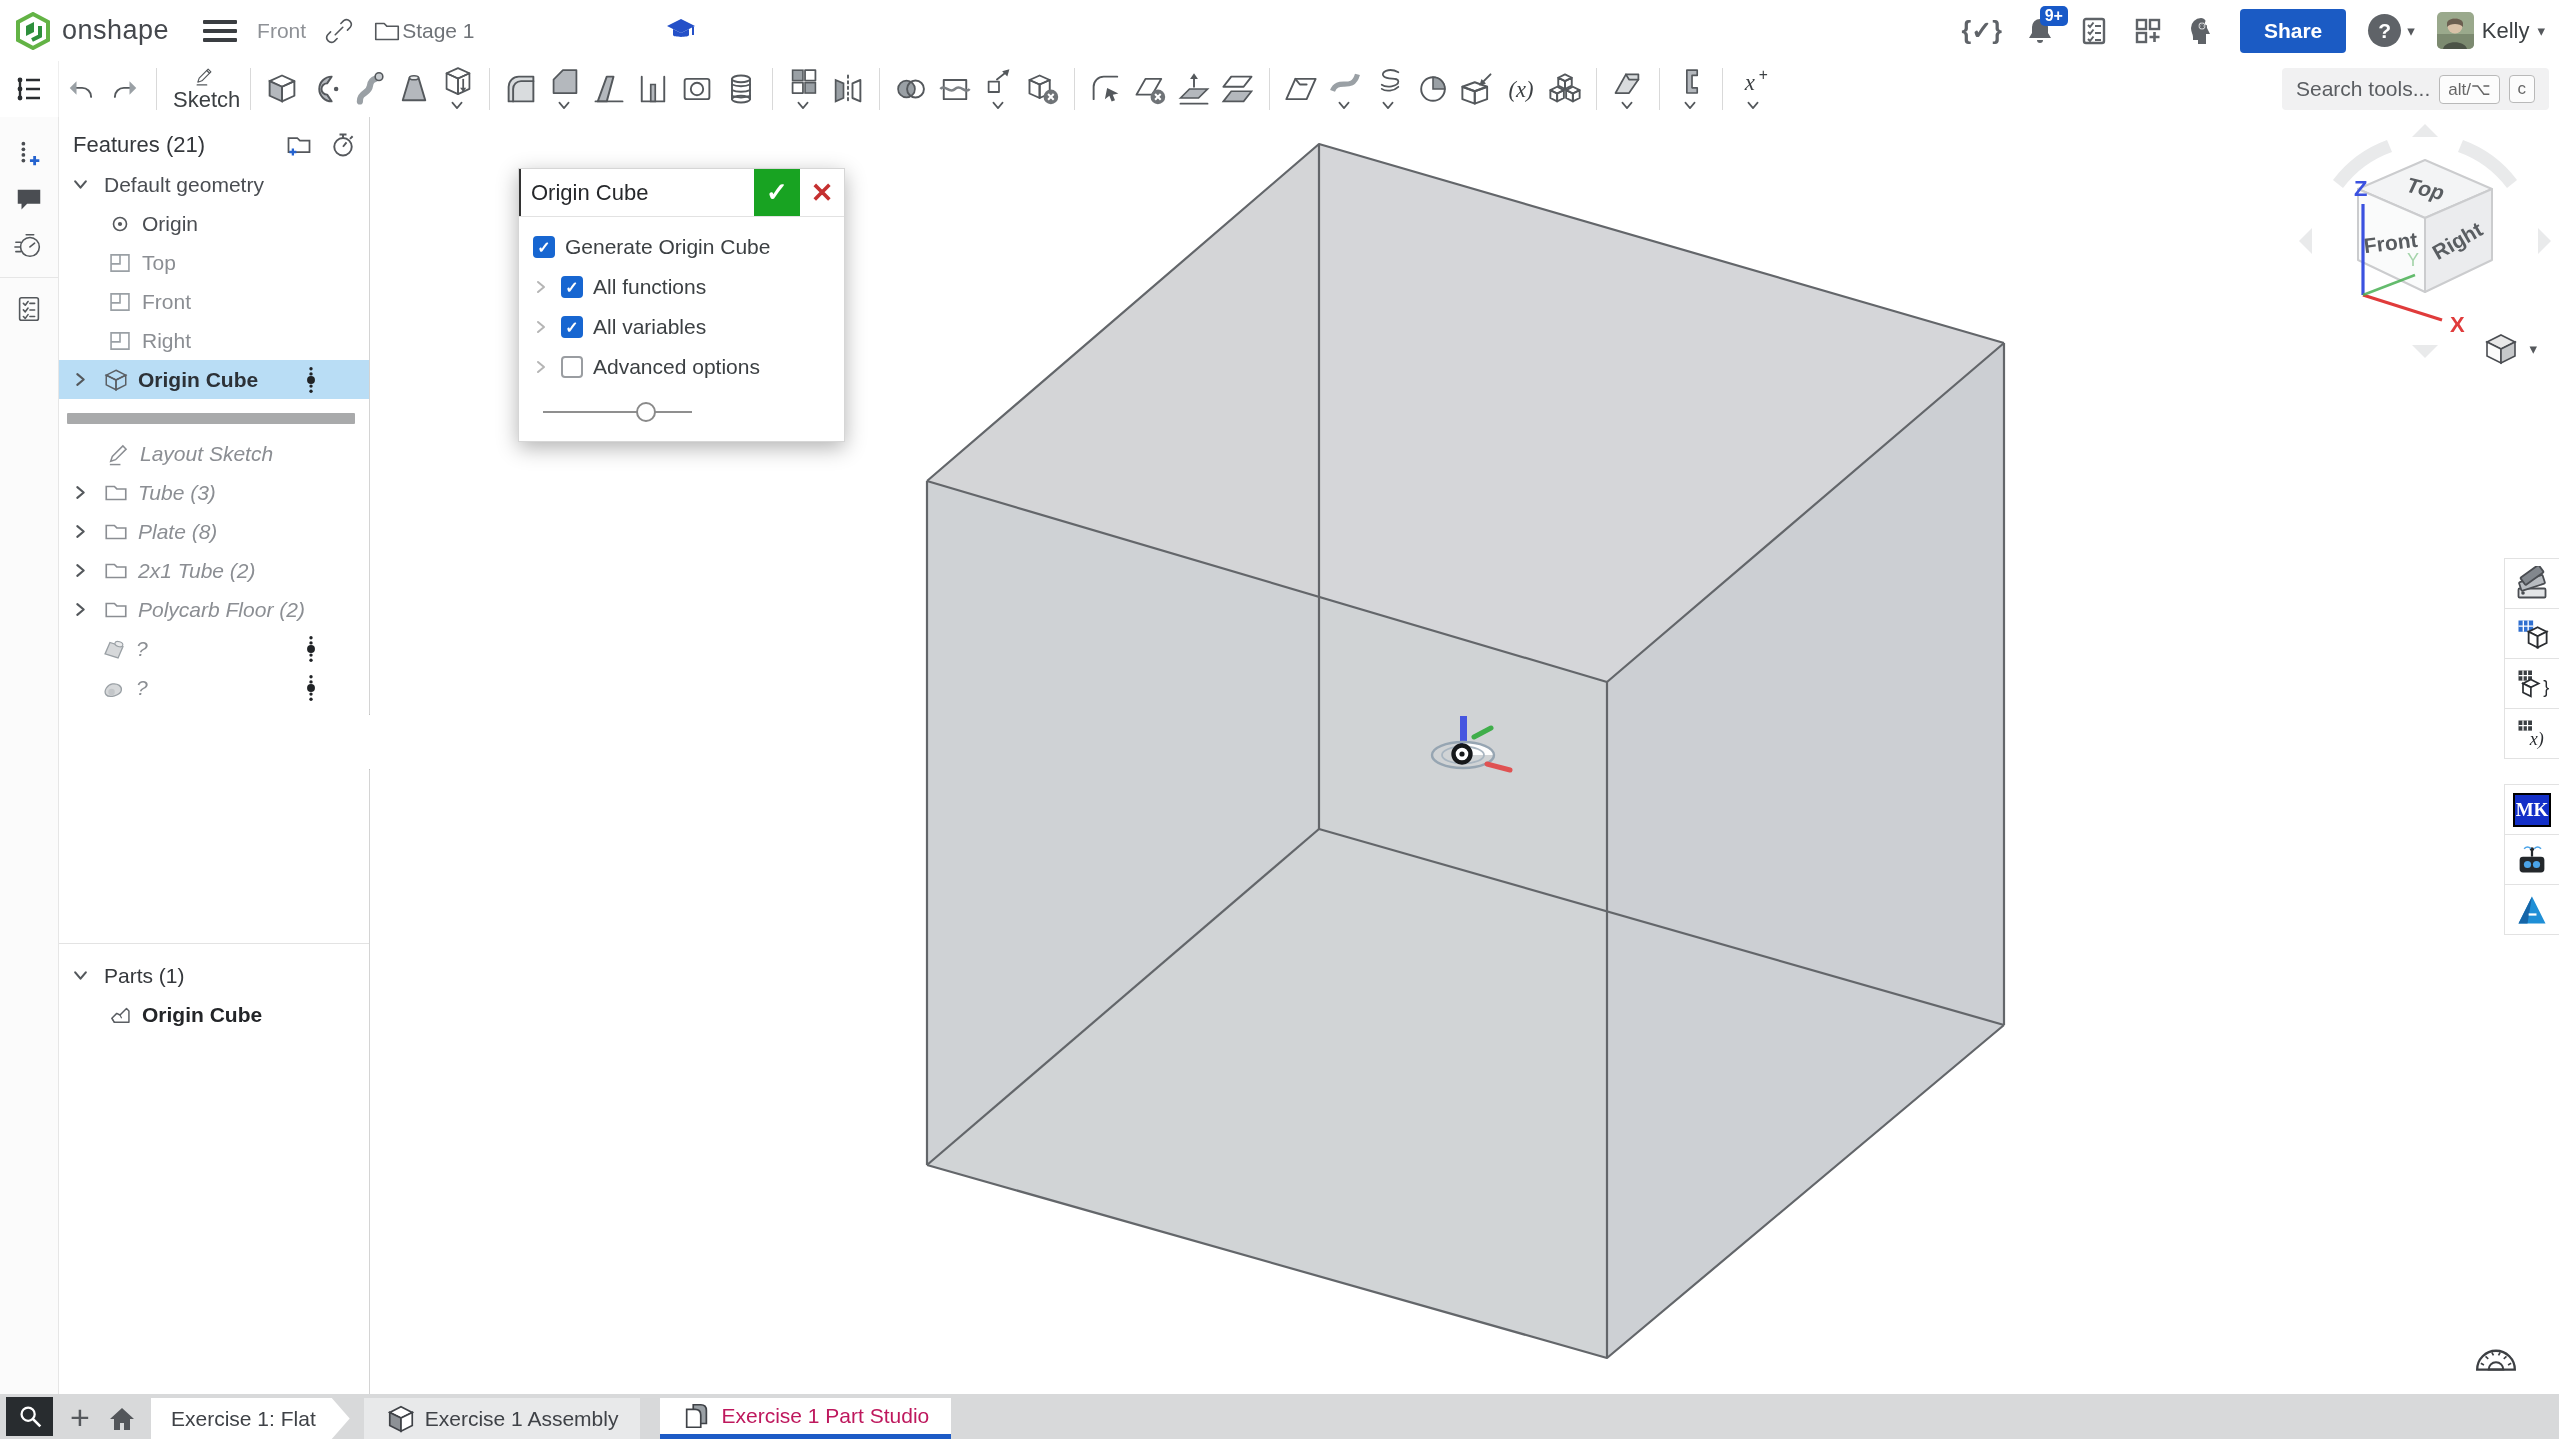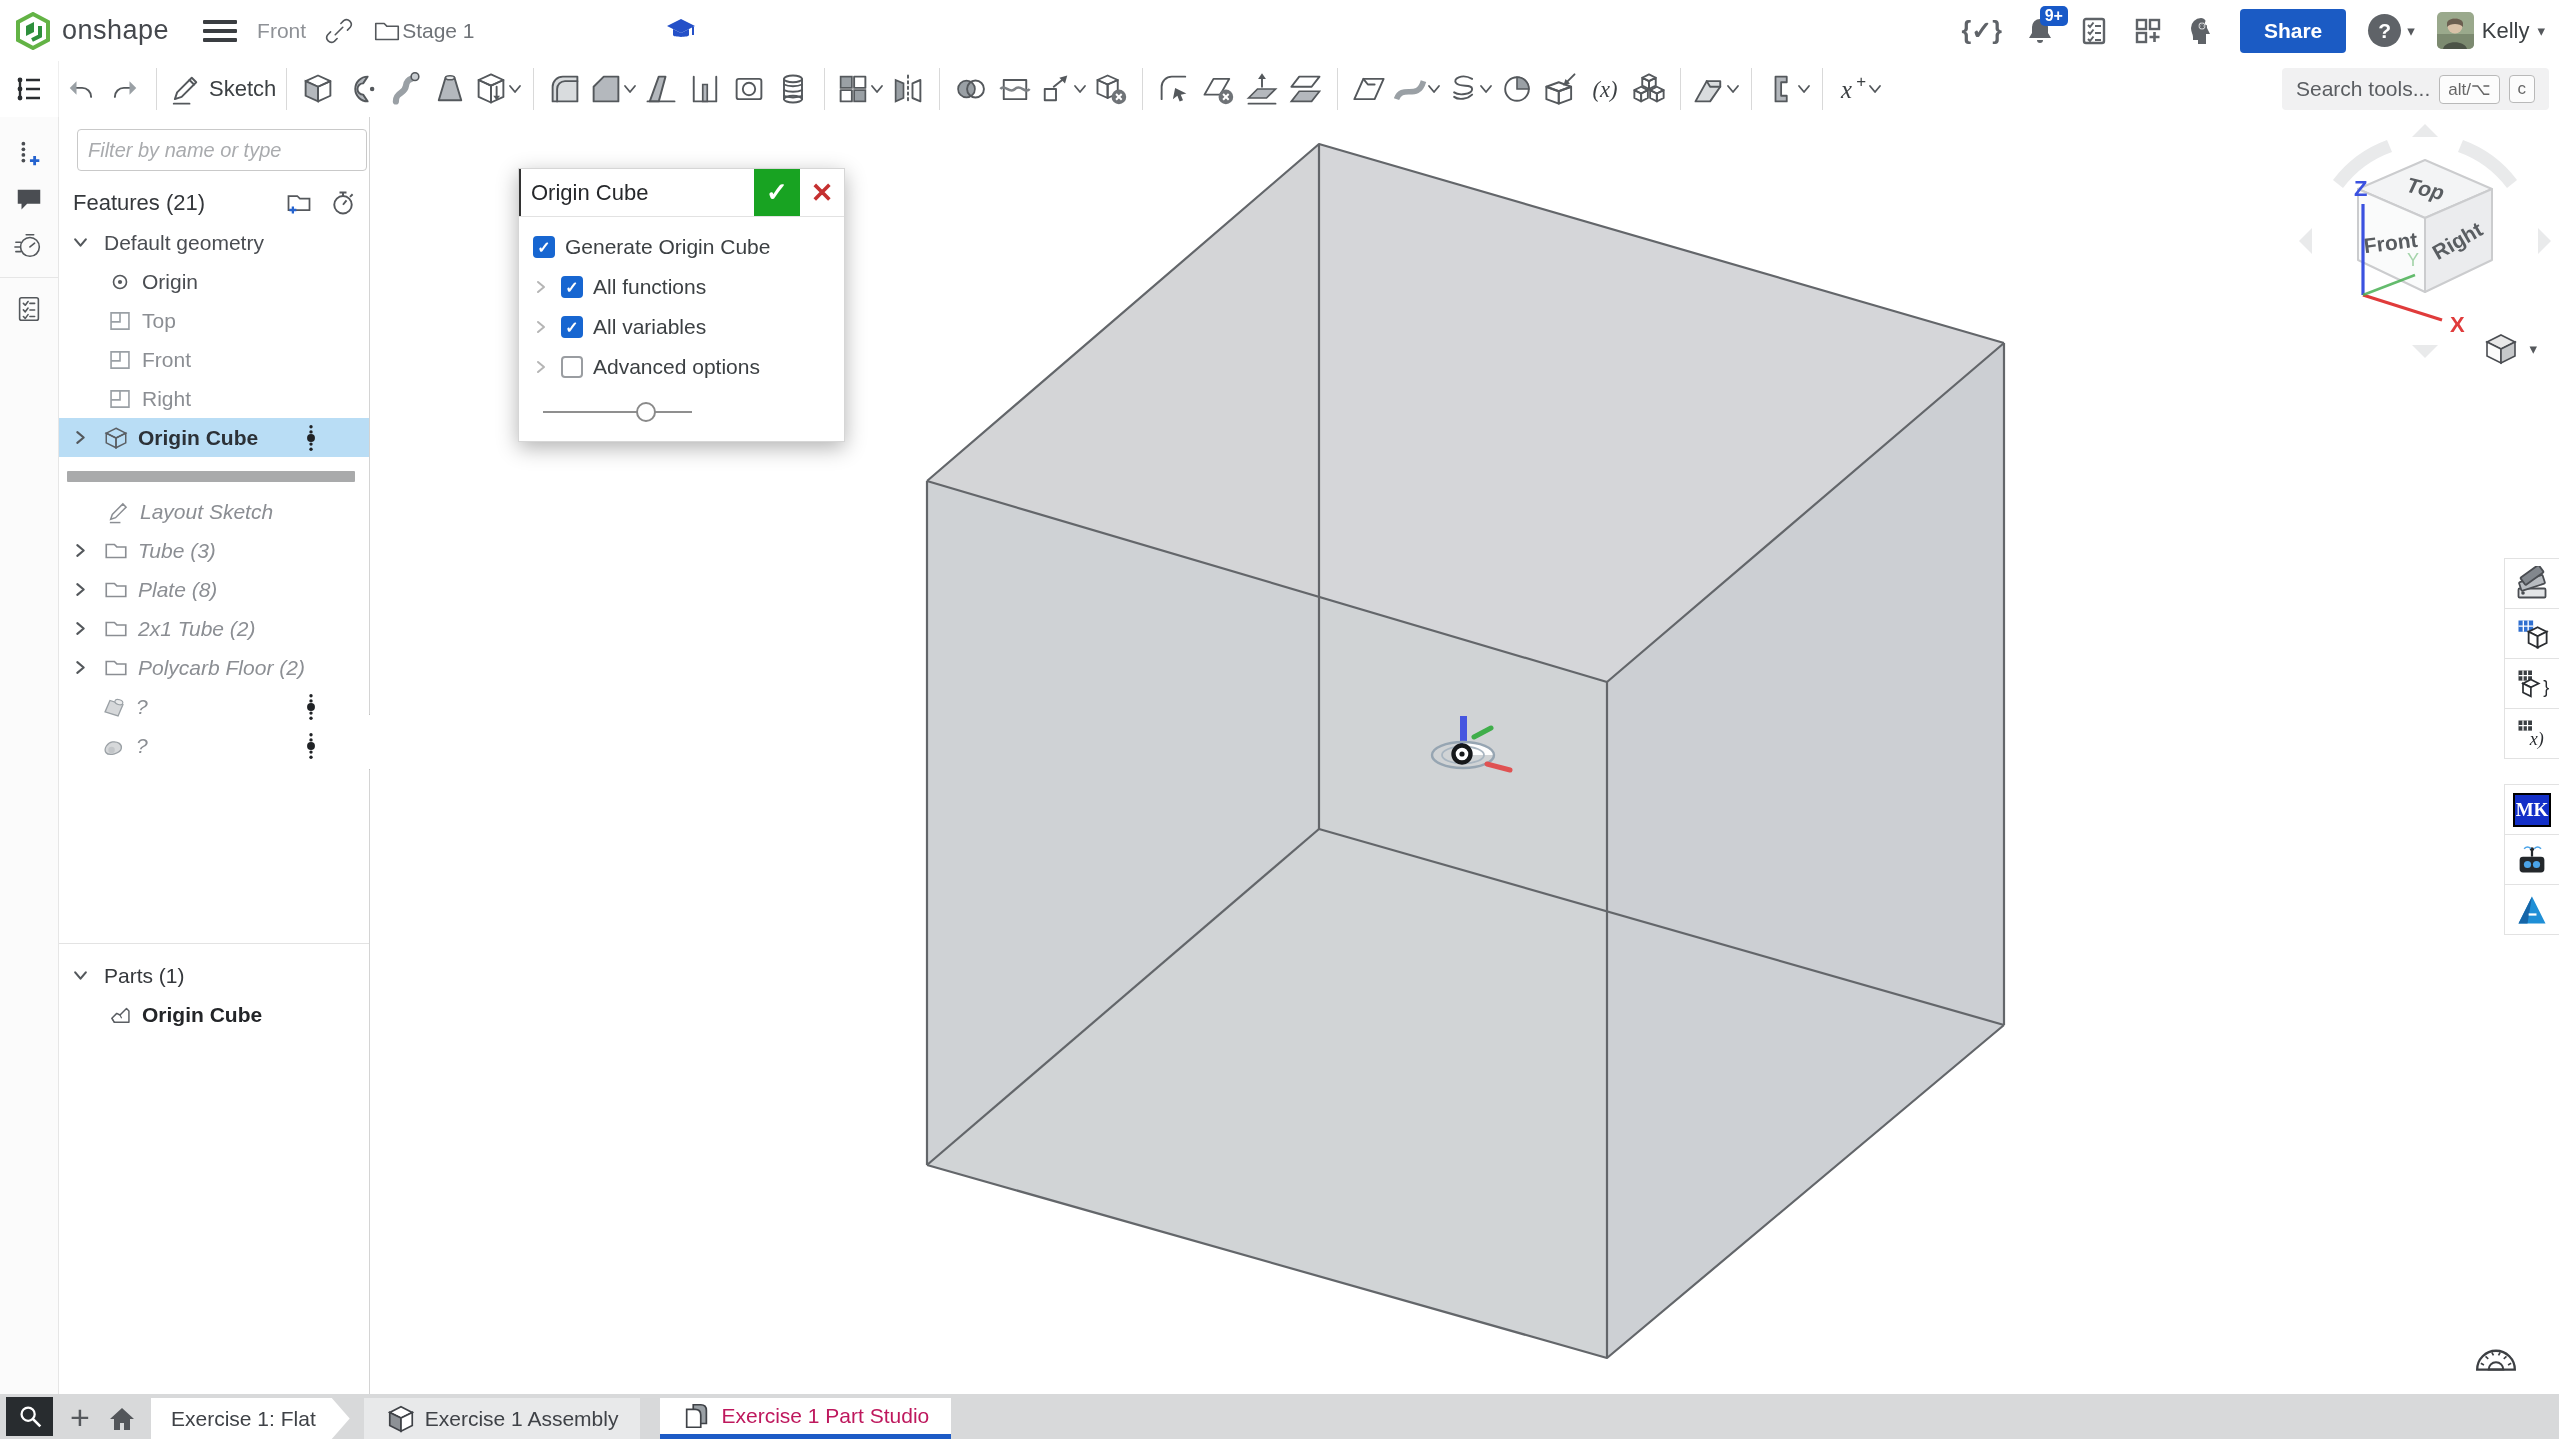--- a/index.html
+++ b/index.html
@@ -33,21 +33,21 @@
   .avatar{width:37px;height:37px;border-radius:5px;overflow:hidden;}
   .user-name{font-size:22px;color:#3c4043;}
 
   
   .toolbar{position:absolute;left:0;top:61px;width:2559px;height:56px;background:#fff;
            border-bottom:1px solid #d6d6d6;display:flex;align-items:center;}
   .tree-toggle{width:58px;height:56px;display:flex;align-items:center;justify-content:center;
                border-right:1px solid #eee;}
   .tb-tools{display:flex;align-items:center;height:56px;}
   .tb-btn{height:48px;min-width:42px;display:flex;align-items:center;justify-content:center;
-          border-radius:3px;margin:0 1px;cursor:pointer;}
+          border-radius:3px;margin:0 1px;cursor:pointer;flex-direction:column;}
   .tb-btn svg.tbi{width:36px;height:36px;}
   .tb-caret{width:16px;height:16px;margin-left:-2px;}
   .tb-div{width:1px;height:42px;background:#d9d9d9;margin:0 9px;}
   .tb-label{font-size:22px;color:#3c4043;margin-left:6px;}
   .tb-search{margin-left:auto;margin-right:10px;background:#f1f1f2;border-radius:4px;height:42px;
              display:flex;align-items:center;padding:0 14px;font-size:21px;color:#5a5d61;cursor:pointer;}
   .tb-search kbd{font-family:"Liberation Sans",sans-serif;border:1px solid #b9b9b9;background:#fcfcfc;
                  border-radius:4px;padding:3px 8px;font-size:17px;color:#666;margin-left:9px;}
 
   
@@ -788,26 +788,20 @@
       </div>
     <div class="strip-sep"></div>
     <div class="strip-btn">
         <svg width="30" height="30" viewBox="0 0 32 32">
           <use href="#s-tables"></use>
         </svg>
       </div>
   </div>
 
   <div class="features-panel">
-    <div class="filter-row">
-      <svg width="28" height="28" viewBox="0 0 32 32">
-          <use href="#t-funnel"></use>
-        </svg>
-      <input class="filter-input" placeholder="Filter by name or type" style="">
-    </div>
     <div class="feat-header">
       <span class="fh-label">Features (21)</span>
       <span class="fh-icons">
         <svg width="28" height="28" viewBox="0 0 32 32">
             <use href="#t-folderplus"></use>
           </svg>
         <svg width="28" height="28" viewBox="0 0 32 32">
             <use href="#t-stopwatch"></use>
           </svg>
       </span>

